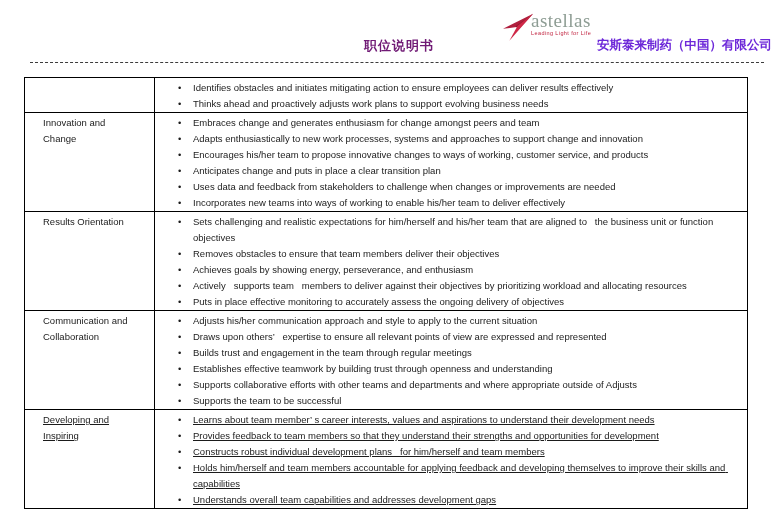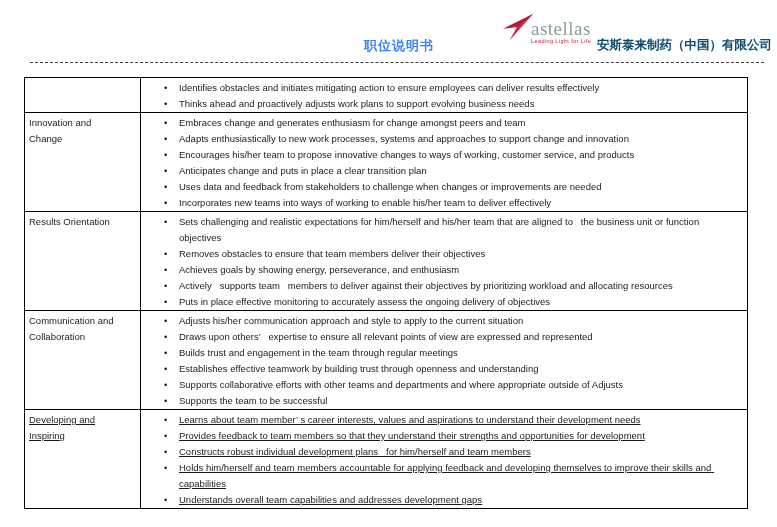--- a/index.html
+++ b/index.html
@@ -9,33 +9,33 @@
     font-family:"Liberation Sans", sans-serif;
     color:#1b1b1b;
     position:relative;
     overflow:hidden;
   }
   .page { position:absolute; inset:0; }
 
   
   .doc-title {
     position:absolute; left:364px; top:37px;
-    font-size:13px; font-weight:bold; color:#3b82f6;
+    font-size:13px; font-weight:bold; color:#701a75;
     letter-spacing:1px;
   }
   .company-name {
     position:absolute; left:597px; top:37px;
-    font-size:12.5px; font-weight:bold; color:#0c4a6e;
+    font-size:12.5px; font-weight:bold; color:#6d28d9;
   }
   .logo { position:absolute; left:503px; top:11px; display:flex; align-items:flex-start; }
   .logo .star { width:31px; height:29px; display:block; margin-top:2px; }
   .logo-text { margin-left:-3px; }
   .logo .wordmark {
     font-family:"Liberation Serif", serif;
-    font-size:19px; line-height:17px; margin-top:9px;
+    font-size:19px; line-height:17px; margin-top:1px;
     color:#8e9d94; letter-spacing:0.5px;
   }
   .logo .tagline {
     font-size:5.5px; line-height:6px; margin-top:1px;
     color:#c01f3c; letter-spacing:0.4px;
   }
   .dashed-rule {
     position:absolute; left:30px; right:13px; top:62px;
     border-top:1.6px dashed #3c3c3c;
   }
@@ -45,21 +45,21 @@
     position:absolute; left:24px; top:77px;
     width:724px; border-collapse:collapse; table-layout:fixed;
   }
   table.comp td {
     border:1px solid #000;
     vertical-align:top;
     font-size:9.5px; line-height:16px;
   }
   td.label {
     width:107px;
-    padding:2px 4px 0 4px;
+    padding:2px 4px 0 18px;
     white-space:pre-line;
   }
   td.content { padding:2px 6px 0 0; }
   td.content ul { margin:0; padding:0; list-style:none; }
   td.content li { position:relative; padding-left:38px; }
   td.content li .dot { position:absolute; left:23px; top:0; }
   td.content li .txt { white-space:pre-wrap; }
   tr.r0 { height:31px; }
   tr.r1 { height:97px; }
   tr.r2 { height:98px; }

